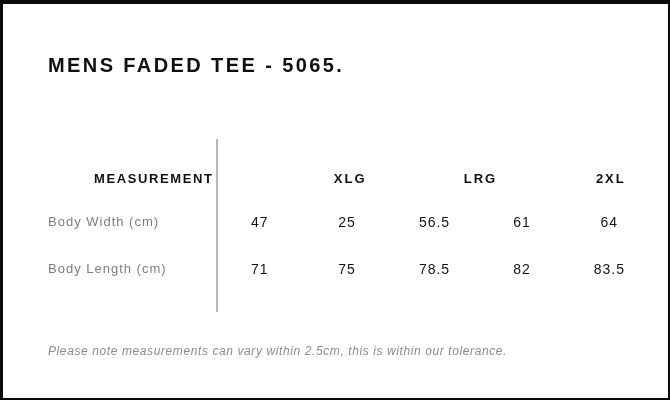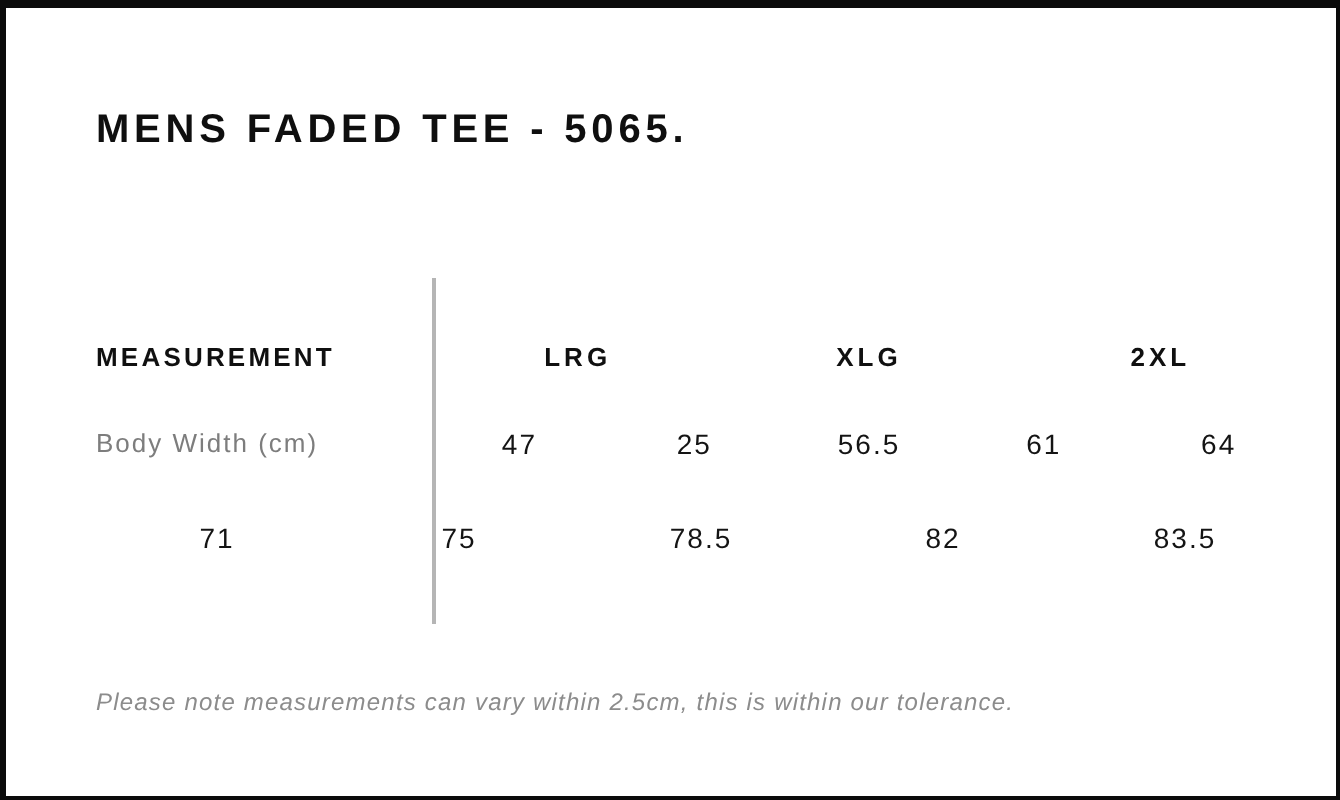--- a/index.html
+++ b/index.html
@@ -73,20 +73,21 @@
     text-align: center;
     font-size: 14px;
     letter-spacing: 1px;
     color: var(--value-text);
   }
   .header-cell {
     font-weight: 700;
     font-size: 13px;
     letter-spacing: 2px;
     color: var(--header-text);
+    margin-left: 46px;
   }
   .label-cell.header-cell { letter-spacing: 1.6px; }
   .note {
     position: absolute;
     left: 45px; top: 339px;
     font-size: 12px;
     line-height: 16px;
     font-style: italic;
     letter-spacing: 0.6px;
     color: var(--note-text);
@@ -98,35 +99,36 @@
 
 <div class="page">
 
   <h1 class="title">MENS FADED TEE - 5065.</h1>
 
   <div class="size-table">
     <div class="col-divider"></div>
 
     <div class="row header-row">
       <div class="cell label-cell header-cell">MEASUREMENT</div>
+      <div class="cell size-cell header-cell">XLG</div>
       <div class="cell size-cell header-cell">LRG</div>
-      <div class="cell size-cell header-cell">XLG</div>
       <div class="cell size-cell header-cell">2XL</div>
     </div>
 
     <div class="row data-row-0">
       <div class="cell label-cell">Body Width (cm)</div>
       <div class="cell size-cell">47</div>
       <div class="cell size-cell">25</div>
       <div class="cell size-cell">56.5</div>
       <div class="cell size-cell">61</div>
       <div class="cell size-cell">64</div>
     </div>
 
     <div class="row data-row-1">
+      <div class="cell label-cell">Body Length (cm)</div>
       <div class="cell size-cell">71</div>
       <div class="cell size-cell">75</div>
       <div class="cell size-cell">78.5</div>
       <div class="cell size-cell">82</div>
       <div class="cell size-cell">83.5</div>
     </div>
   </div>
 
   <p class="note">Please note measurements can vary within 2.5cm, this is within our tolerance.</p>
 

